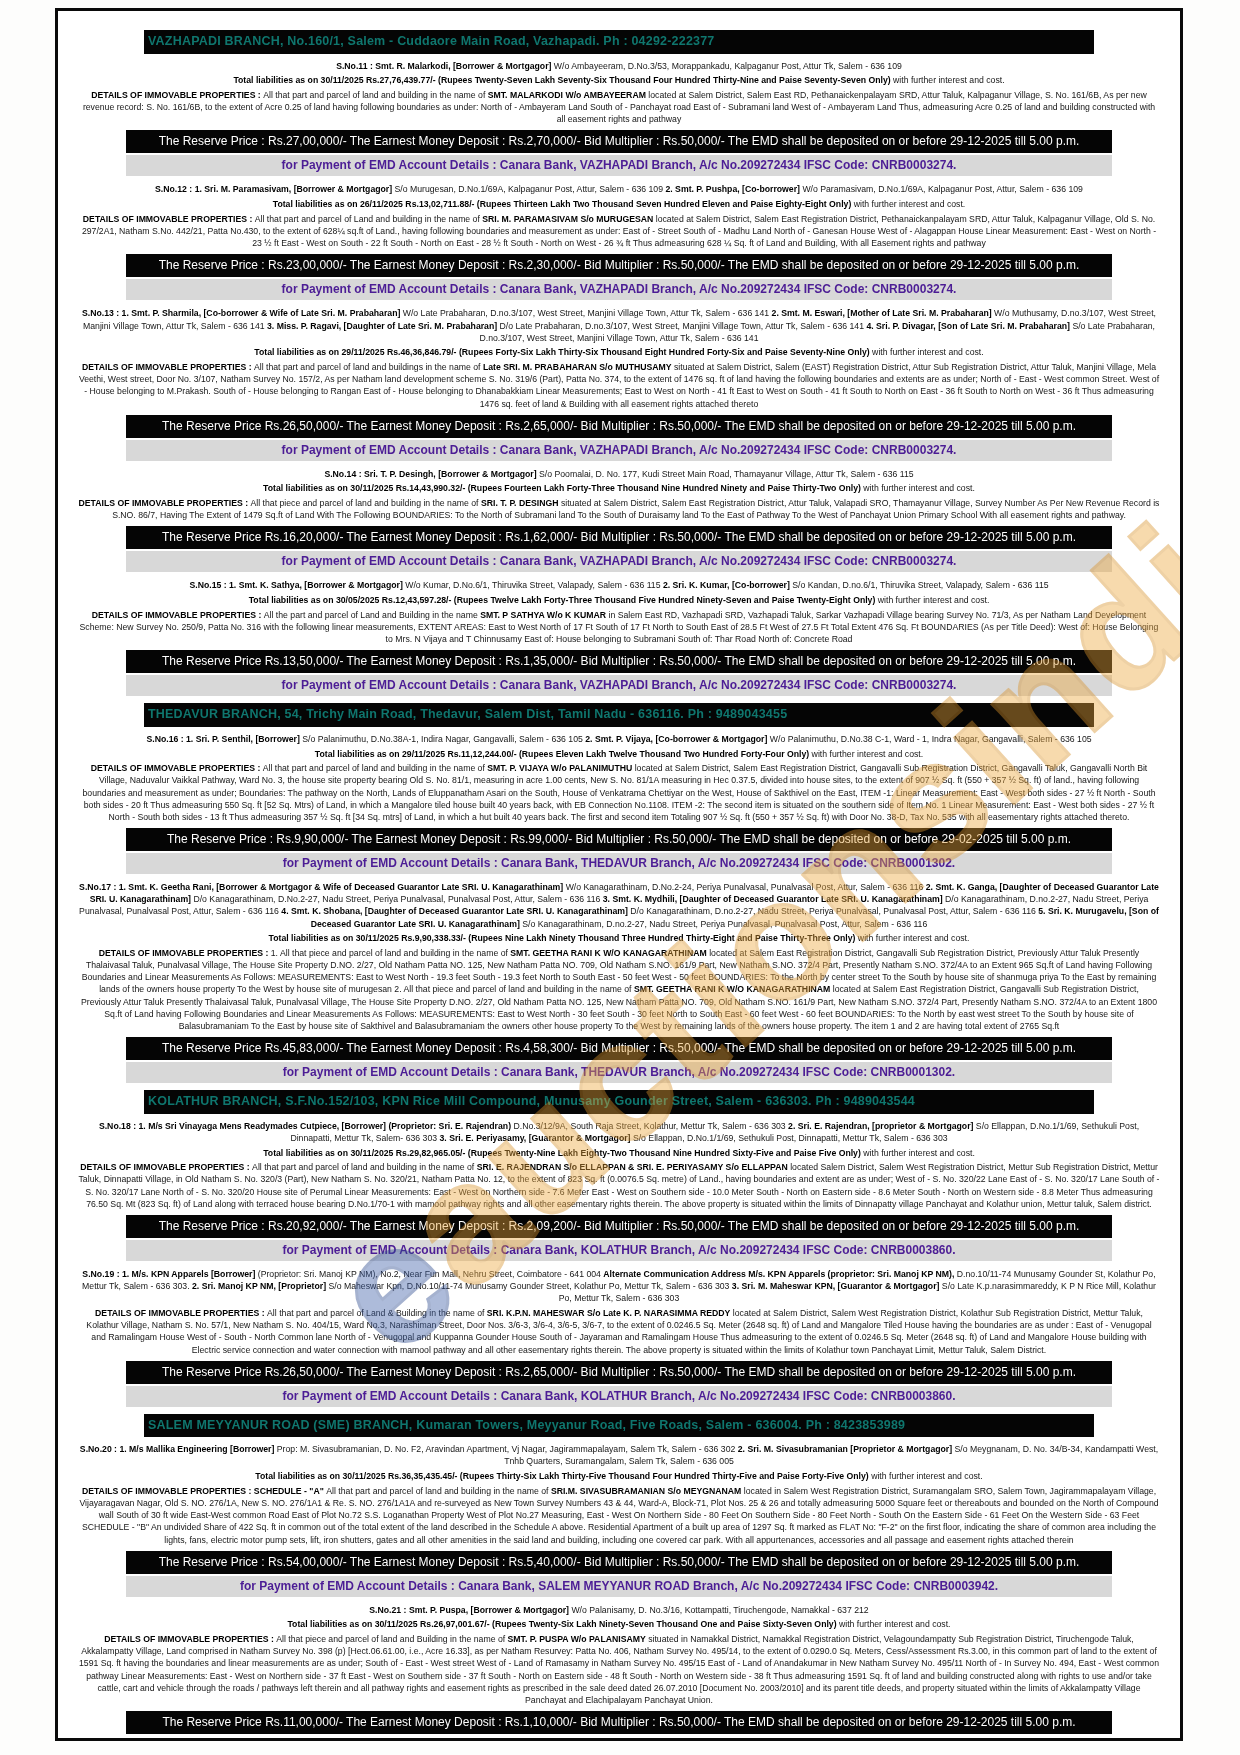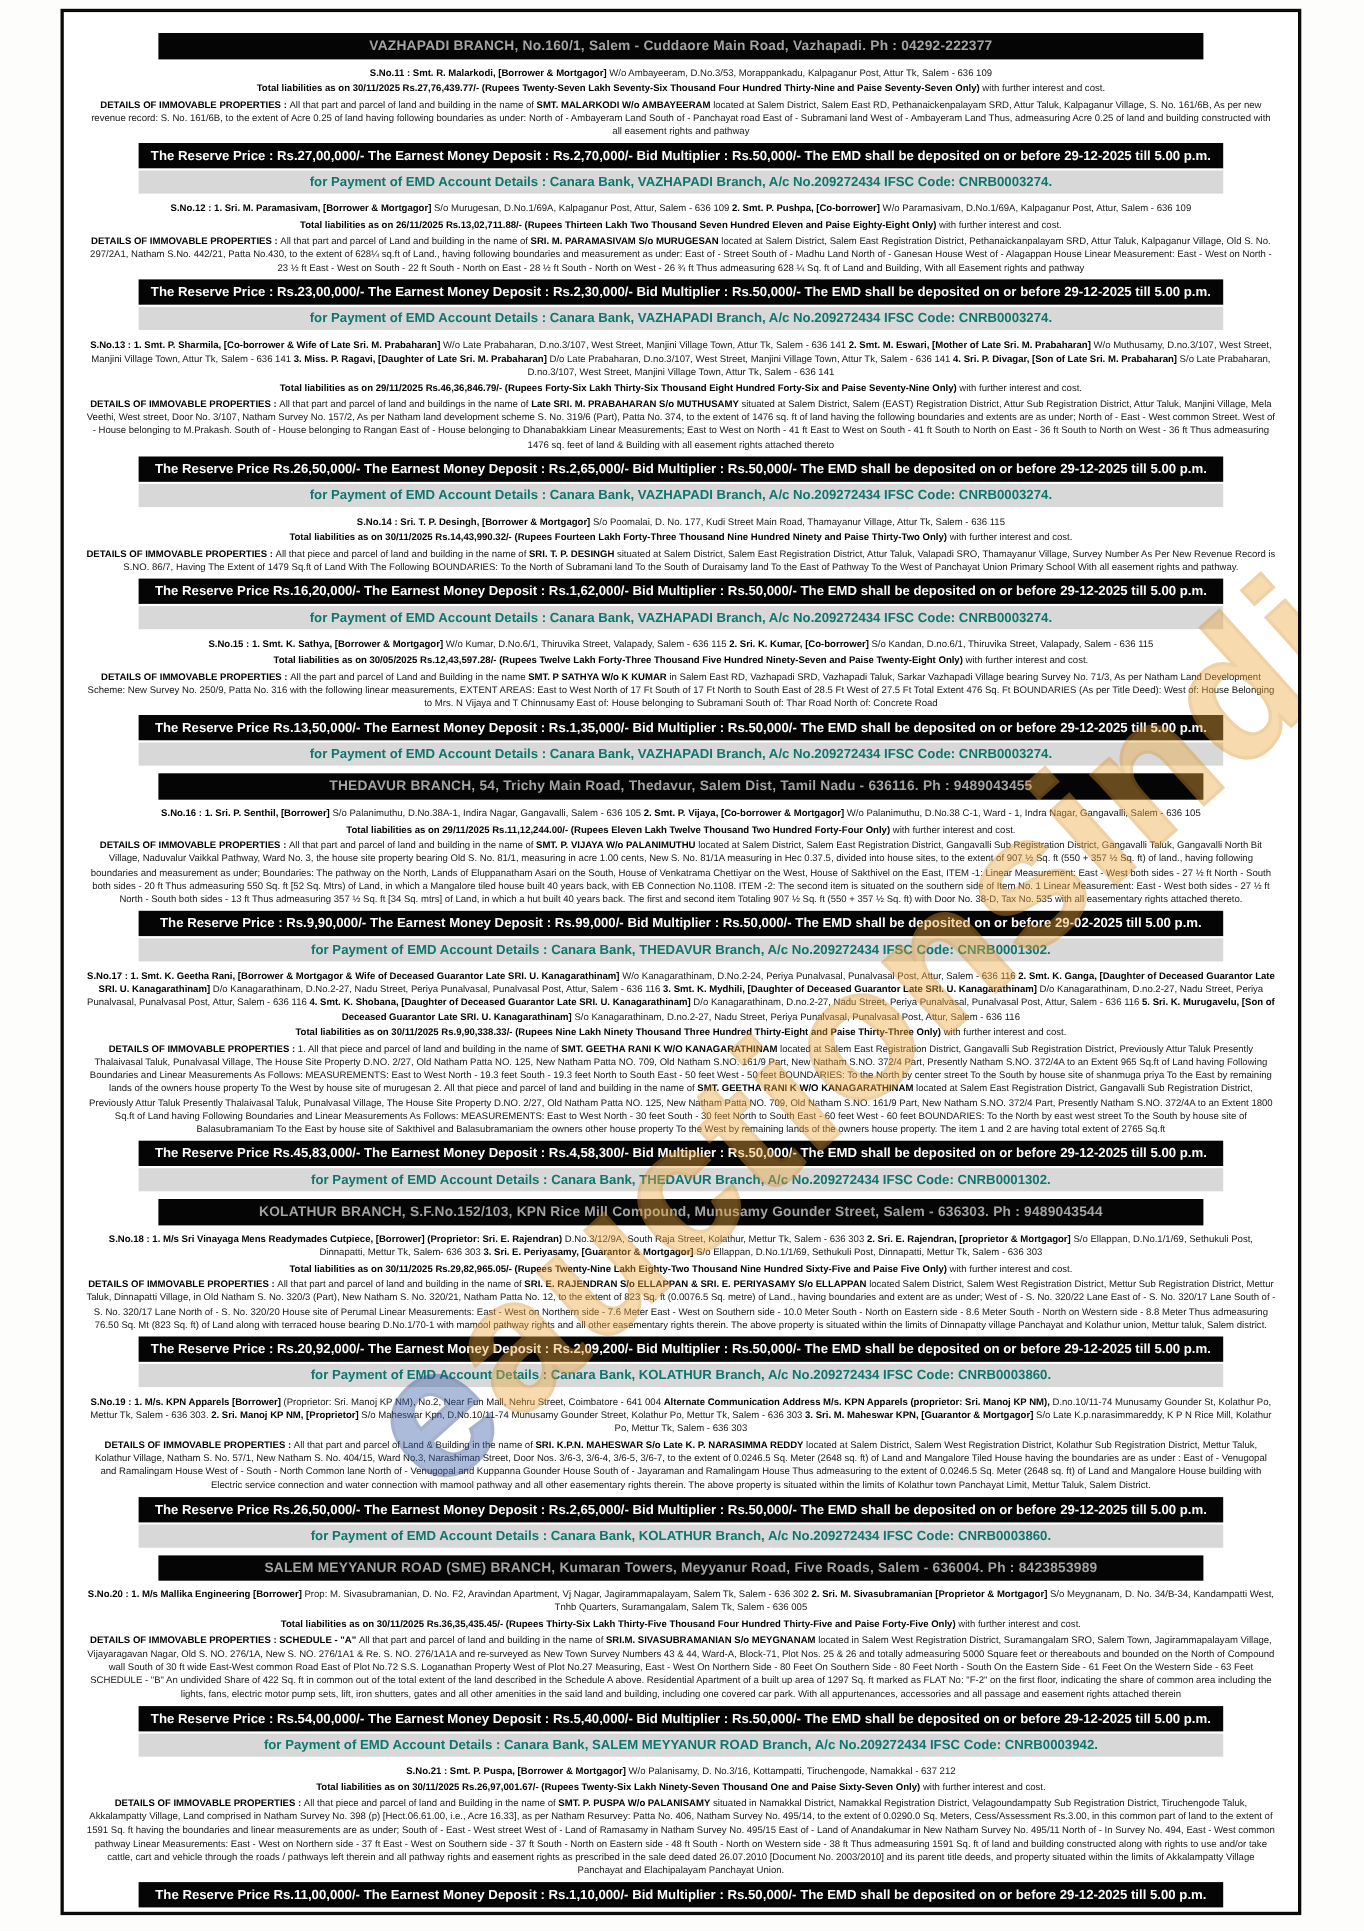--- a/index.html
+++ b/index.html
@@ -1,27 +1,27 @@
 <!DOCTYPE html>
 <html><head>
 <meta charset="utf-8">
 <style>
   html,body { margin:0; padding:0; background:#f7f7f5; }
   .canvas { width:1240px; height:1755px; position:relative; background:#fdfdfc; overflow:hidden;
             font-family:"Liberation Sans", sans-serif; }
   .page { position:absolute; left:55px; top:8px; width:1128px; height:1733px; box-sizing:border-box;
           border:3px solid #0a0a0a; background:#fff; padding:12px 18px 6px 18px; overflow:hidden; position:absolute; }
-  .branch-bar { background:#050505; color:#a3a3a3; font-weight:bold; font-size:12.5px; line-height:1.25;
-                text-align:center; padding:4px 4px; margin:7px 68px 6px 68px; letter-spacing:.2px; }
+  .branch-bar { background:#050505; color:#0f766e; font-weight:bold; font-size:12.5px; line-height:1.25;
+                padding:4px 4px; margin:7px 68px 6px 68px; letter-spacing:.2px; }
   .entry { margin:0 2px; }
   .entry p { margin:2.5px 0; font-size:8.7px; line-height:1.4; color:#161616; text-align:center; }
   .entry p b { color:#000; }
-  .reserve-bar { background:#050505; color:#fff; font-weight:bold; font-size:12px; line-height:1.25;
+  .reserve-bar { background:#050505; color:#fff; font-weight:normal; font-size:12px; line-height:1.25;
                  text-align:center; padding:4px 8px; margin:5px 48px 0 48px; }
-  .payment-bar { background:#d8d8d8; color:#0f766e; font-weight:bold; font-size:12px; line-height:1.25;
+  .payment-bar { background:#d8d8d8; color:#4c1d95; font-weight:bold; font-size:12px; line-height:1.25;
                  text-align:center; padding:3px 8px; margin:2px 48px 7px 48px; }
   .wm { position:absolute; top:1235px; left:235px; transform:rotate(-42deg); transform-origin:0 0;
         white-space:nowrap; font-size:168px; font-weight:bold; letter-spacing:4px; opacity:.42;
         pointer-events:none; z-index:5; }
   .wm .wm-e    { color:#3d5fa8; -webkit-text-stroke:3px #2c4a8f; }
   .wm .wm-rest { color:#eda83d; -webkit-text-stroke:3px #d9922a; }
 </style>
 </head>
 <body>
 

